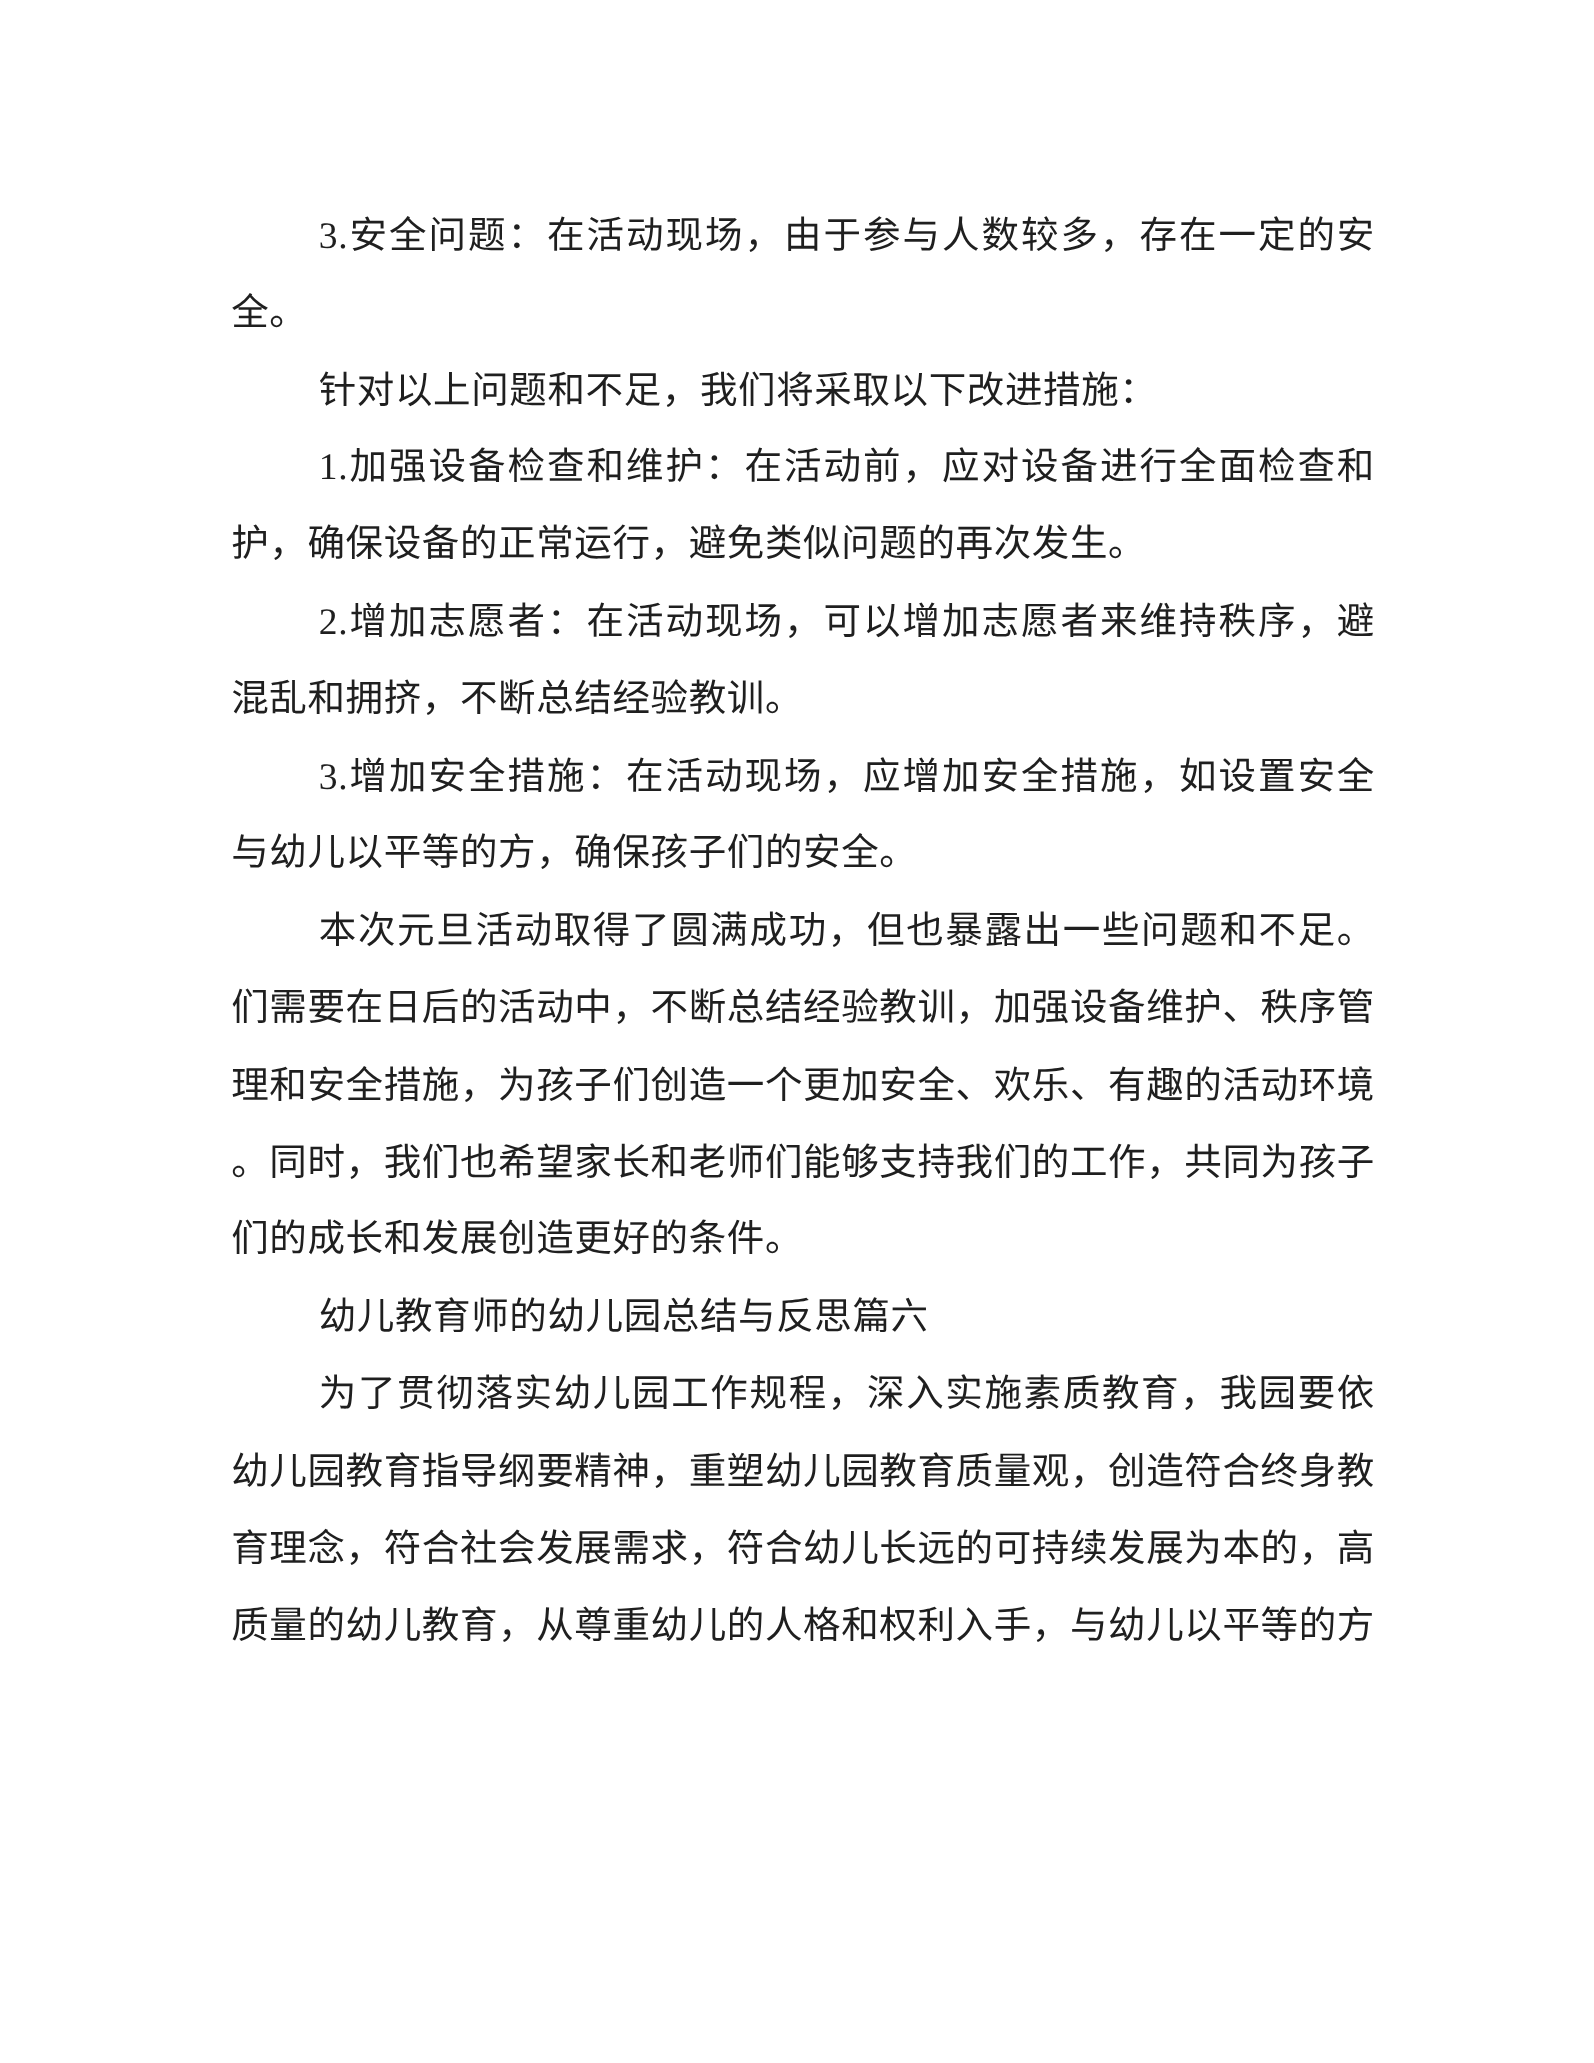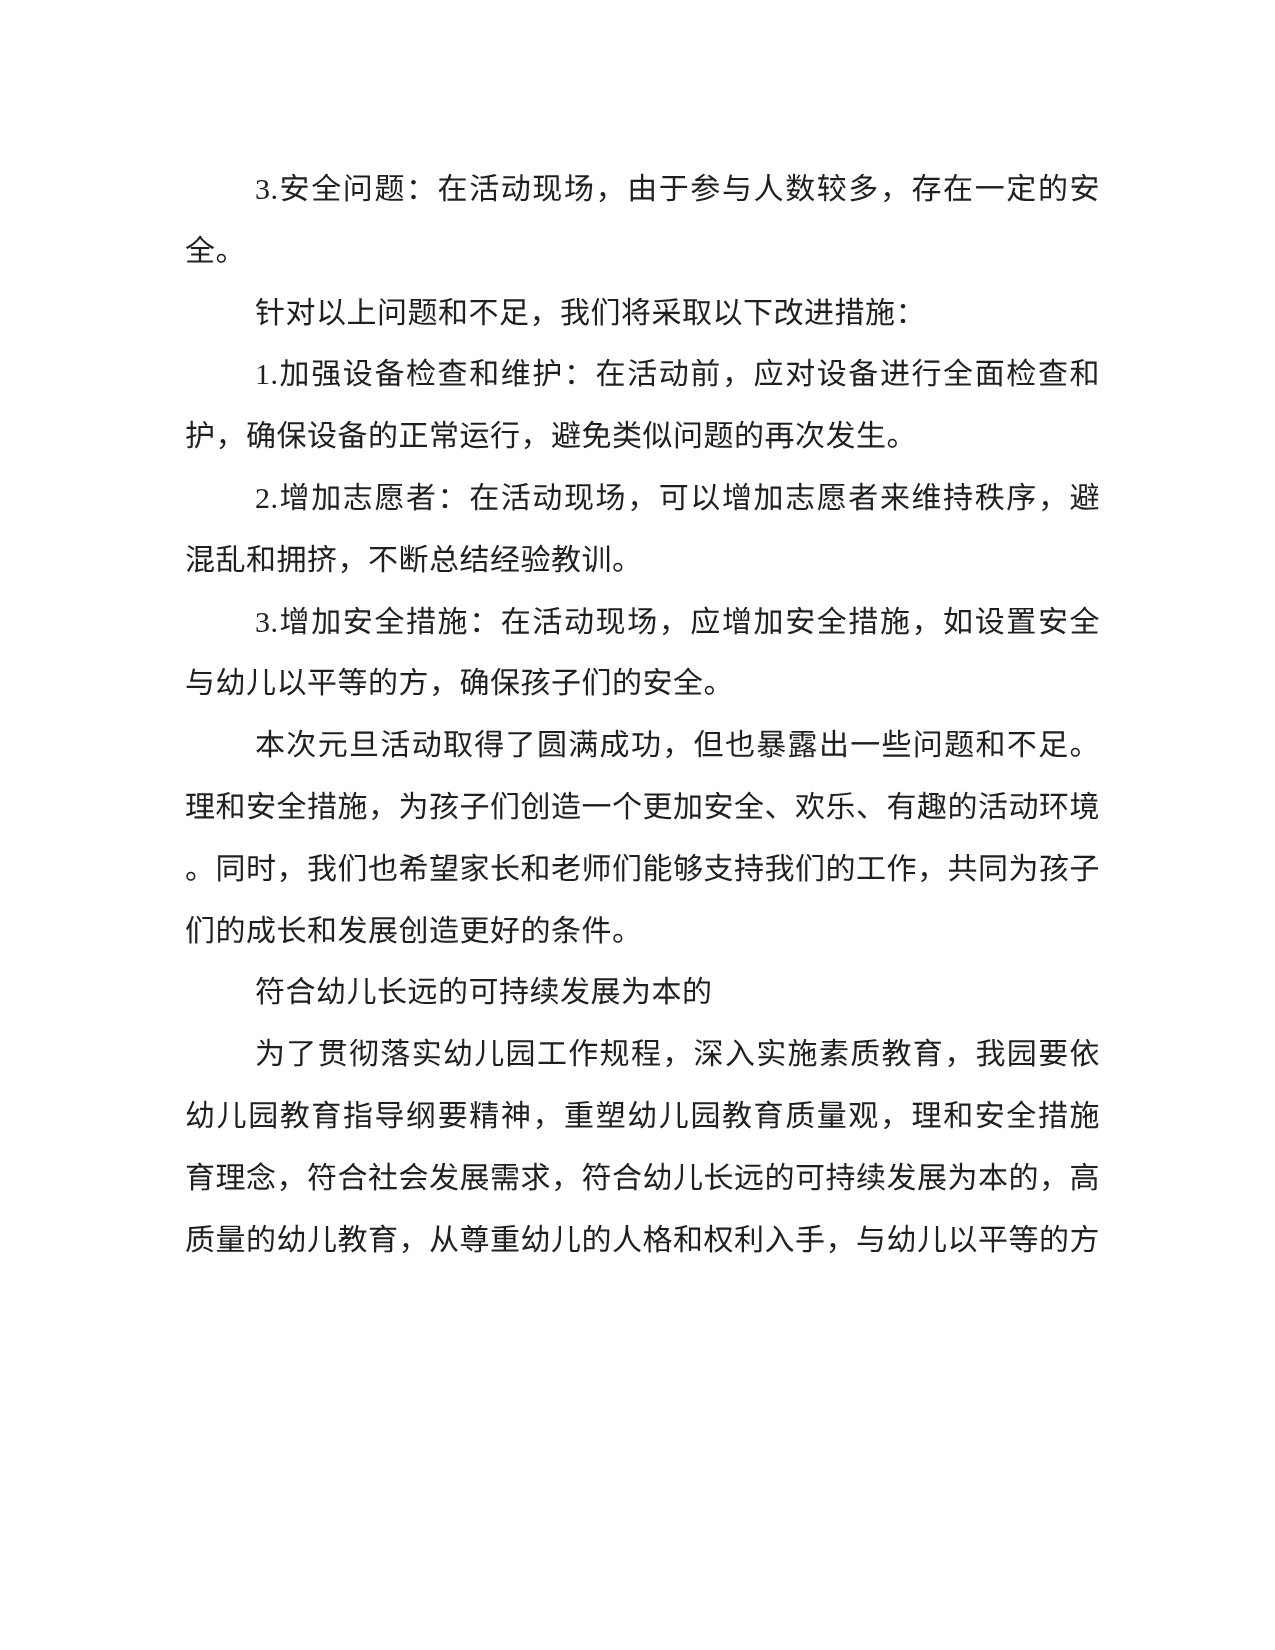--- a/index.html
+++ b/index.html
@@ -56,22 +56,23 @@
       <div class="line indent justify">3.安全问题：在活动现场，由于参与人数较多，存在一定的安全</div>
       <div class="line">全。</div>
       <div class="line indent">针对以上问题和不足，我们将采取以下改进措施：</div>
       <div class="line indent justify">1.加强设备检查和维护：在活动前，应对设备进行全面检查和维</div>
       <div class="line">护，确保设备的正常运行，避免类似问题的再次发生。</div>
       <div class="line indent justify">2.增加志愿者：在活动现场，可以增加志愿者来维持秩序，避免</div>
       <div class="line">混乱和拥挤，不断总结经验教训。</div>
       <div class="line indent justify">3.增加安全措施：在活动现场，应增加安全措施，如设置安全警</div>
       <div class="line">与幼儿以平等的方，确保孩子们的安全。</div>
       <div class="line indent justify">本次元旦活动取得了圆满成功，但也暴露出一些问题和不足。我</div>
+      <div class="line justify">们需要在日后的活动中，不断总结经验教训，加强设备维护、秩序管</div>
       <div class="line justify">理和安全措施，为孩子们创造一个更加安全、欢乐、有趣的活动环境</div>
       <div class="line justify">。同时，我们也希望家长和老师们能够支持我们的工作，共同为孩子</div>
       <div class="line">们的成长和发展创造更好的条件。</div>
-      <div class="line indent">符合幼儿长远的可持续发展为本的</div>
+      <div class="line indent">幼儿教育师的幼儿园总结与反思篇六</div>
       <div class="line indent justify">为了贯彻落实幼儿园工作规程，深入实施素质教育，我园要依据</div>
-      <div class="line justify">幼儿园教育指导纲要精神，重塑幼儿园教育质量观，理和安全措施</div>
+      <div class="line justify">幼儿园教育指导纲要精神，重塑幼儿园教育质量观，创造符合终身教</div>
       <div class="line justify">育理念，符合社会发展需求，符合幼儿长远的可持续发展为本的，高</div>
       <div class="line justify">质量的幼儿教育，从尊重幼儿的人格和权利入手，与幼儿以平等的方</div>
     </div>
 </div>
 
 </body></html>

